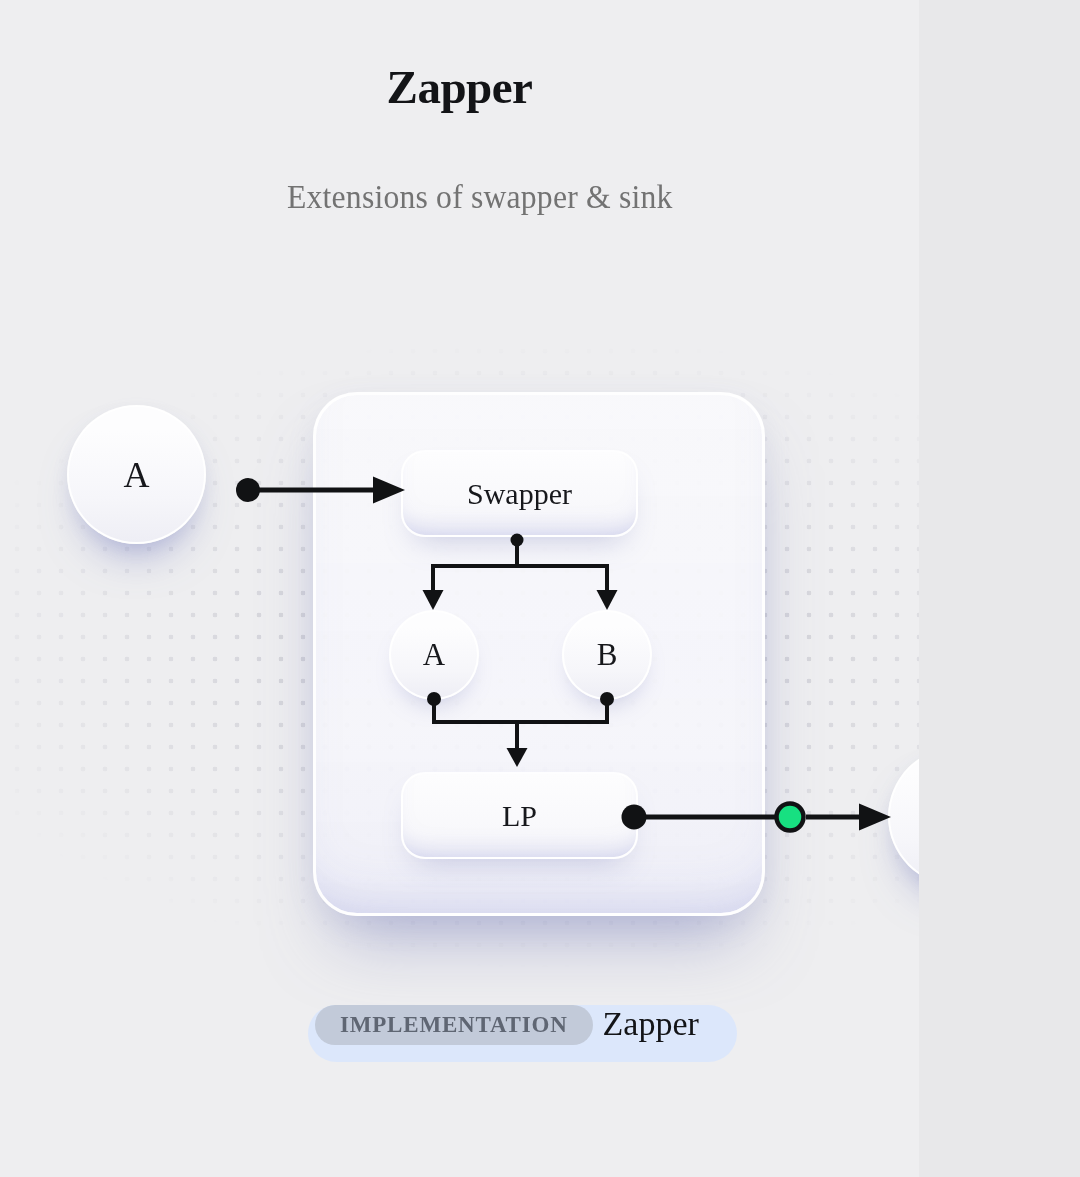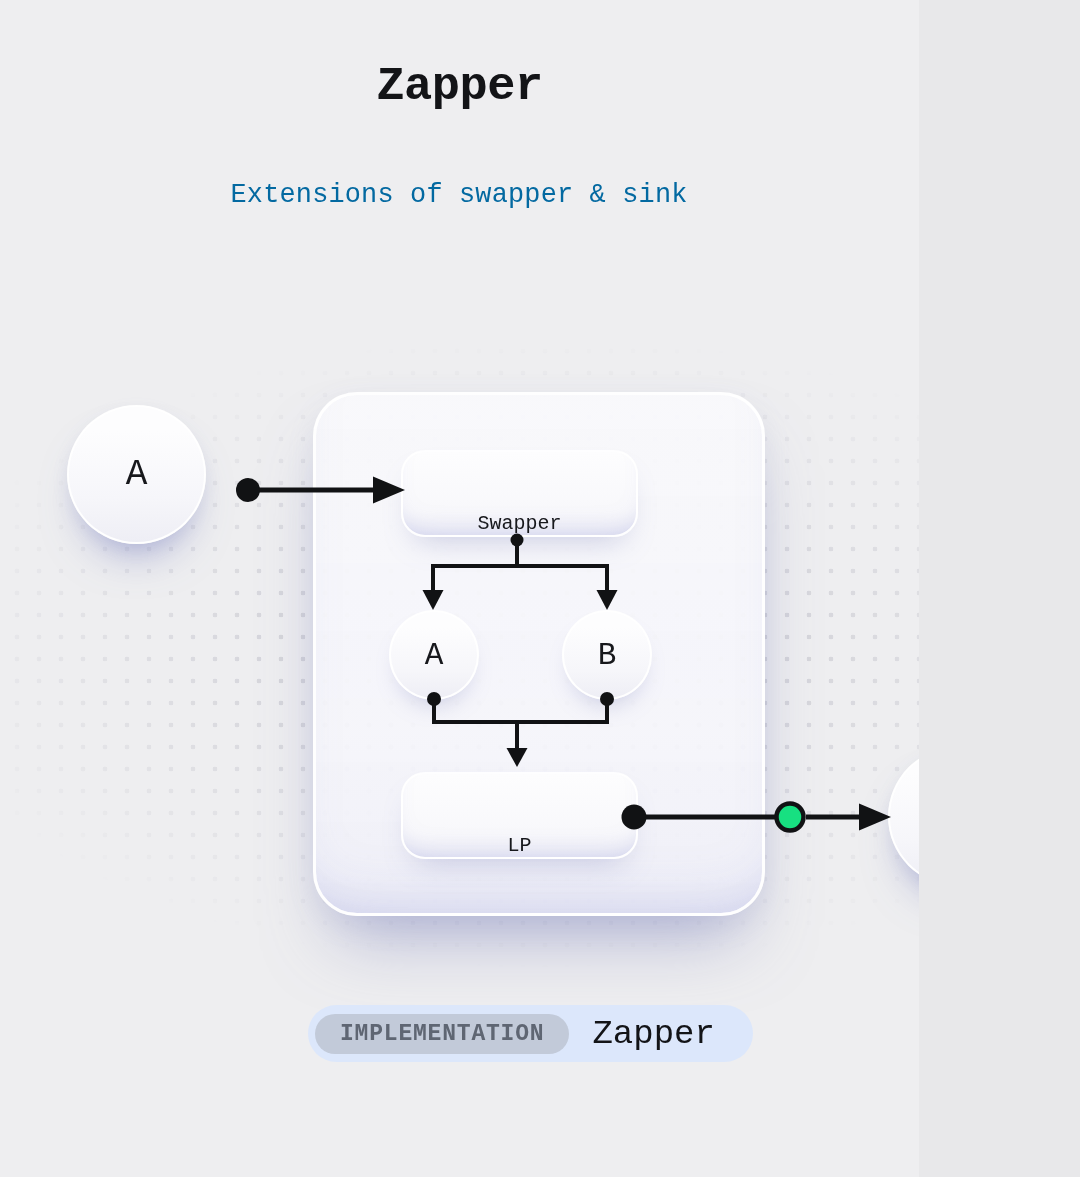--- a/index.html
+++ b/index.html
@@ -1,64 +1,64 @@
 <!DOCTYPE html>
 <html style="--bg: #eeeef0; --dot: #d3d3d9; --line: #111214; --accent-green: #17E081; --badge-outer: #dce7fb; --badge-inner: #c2cad9; --badge-text: #5f6673; --text: #1b1c20;"><head>
 <meta charset="utf-8">
 <style>
   html,body { margin:0; padding:0; background:#e8e8ea; }
   .canvas {
     position:relative; width:919px; height:1177px; overflow:hidden;
     background: var(--bg, #eeeef0);
-    font-family:Liberation Mono, monospace;
+    font-family:Liberation Serif, serif;
     color: var(--text, #1b1c20);
   }
 
   
   .dots {
     position:absolute; left:0; top:332px; width:1080px; height:682px; z-index:0;
     background-image: radial-gradient(circle, var(--dot,#d3d3d9) 2.2px, transparent 2.6px);
     background-size:22px 22px; background-position:6px 8px;
     -webkit-mask-image: radial-gradient(ellipse 68% 54% at 50% 47%, #000 32%, rgba(0,0,0,.45) 62%, transparent 86%);
     mask-image: radial-gradient(ellipse 68% 54% at 50% 47%, #000 32%, rgba(0,0,0,.45) 62%, transparent 86%);
   }
 
   
   .title {
     position:absolute; top:60px; left:0; width:100%; margin:0; z-index:5;
     text-align:center; font-size:47px; font-weight:700; letter-spacing:-0.5px;
     color:#131417;
   }
   .sub { position:absolute; left:0; width:100%; z-index:5; text-align:center;
-         font-size:28px; font-weight:400; color:#0369a1; }
+         font-size:33px; font-weight:400; color:#737373;padding-left:20px; }
   .sub > span { display:inline-block; transform:scaleX(.96); transform-origin:center; letter-spacing:0.2px; }
   .sub1 { top:179px; }
   .sub2 { top:260px; }
 
   .logo { position:absolute; left:986px; top:30px; width:66px; height:66px; z-index:5; }
 
   
   .panel {
     position:absolute; left:313px; top:392px; width:452px; height:524px; z-index:1;
     border-radius:44px;
     background: linear-gradient(180deg, rgba(249,249,252,.93) 0%, rgba(245,245,250,.95) 65%, rgba(238,238,247,.96) 100%);
     border:3px solid rgba(255,255,255,.95);
     box-shadow: 0 42px 70px -24px rgba(114,119,181,.5), 0 10px 28px rgba(140,145,200,.12),
                 inset 0 -40px 60px -45px rgba(150,155,215,.5);
     box-sizing:border-box;
   }
 
   
   .card {
-    position:absolute; z-index:2; display:flex; align-items:flex-end; justify-content:center;
+    position:absolute; z-index:2; display:flex; align-items:center; justify-content:center;
     border-radius:24px; box-sizing:border-box;
     background: linear-gradient(180deg, #fdfdfe 0%, #f8f8fb 70%, #f1f1f8 100%);
     border:2px solid rgba(255,255,255,.92);
     box-shadow: 0 16px 30px -14px rgba(120,125,185,.38), inset 0 -18px 28px -22px rgba(150,155,215,.55);
-    font-size:20px; color:#17181c;
+    font-size:30px; color:#17181c;
   }
   .node-swapper { left:401px; top:450px; width:237px; height:87px; }
   .node-lp      { left:401px; top:772px; width:237px; height:87px; }
 
   
   .bigcircle, .smallcircle {
     position:absolute; display:flex; align-items:center; justify-content:center;
     border-radius:50%; box-sizing:border-box;
     background: linear-gradient(180deg, #fdfdfe 18%, #f6f6fa 68%, #eeeef5 100%);
     border:2px solid rgba(255,255,255,.95);
@@ -83,21 +83,21 @@
   .w4 { stroke-width:4px; }
   .cdot { fill: var(--line, #111214); }
   .head { fill: var(--line, #111214); }
   .gnode { fill: var(--accent-green, #17E081); stroke: var(--line,#111214); stroke-width:4.5px; }
   .gf0 { stop-color: var(--accent-green,#17E081); stop-opacity:0; }
   .gf1 { stop-color: var(--accent-green,#17E081); stop-opacity:.95; }
 
   
   .badge {
     position:absolute; left:308px; top:1005px; height:57px; z-index:5;
-    display:inline-flex; align-items:center; gap:23px;
+    display:inline-flex; align-items:flex-start; gap:10px;
     padding:0 38px 0 7px; border-radius:28.5px;
     background: var(--badge-outer, #dce7fb);
   }
   .badge-pill {
     display:flex; align-items:center; height:40px; padding:0 25px; border-radius:20px;
     background: var(--badge-inner, #c2cad9);
     font-size:23px; font-weight:600; letter-spacing:0.8px; color: var(--badge-text, #5f6673);
     white-space:nowrap;
   }
   .badge-value { font-size:34px; font-weight:500; color:#131417; white-space:nowrap; }

